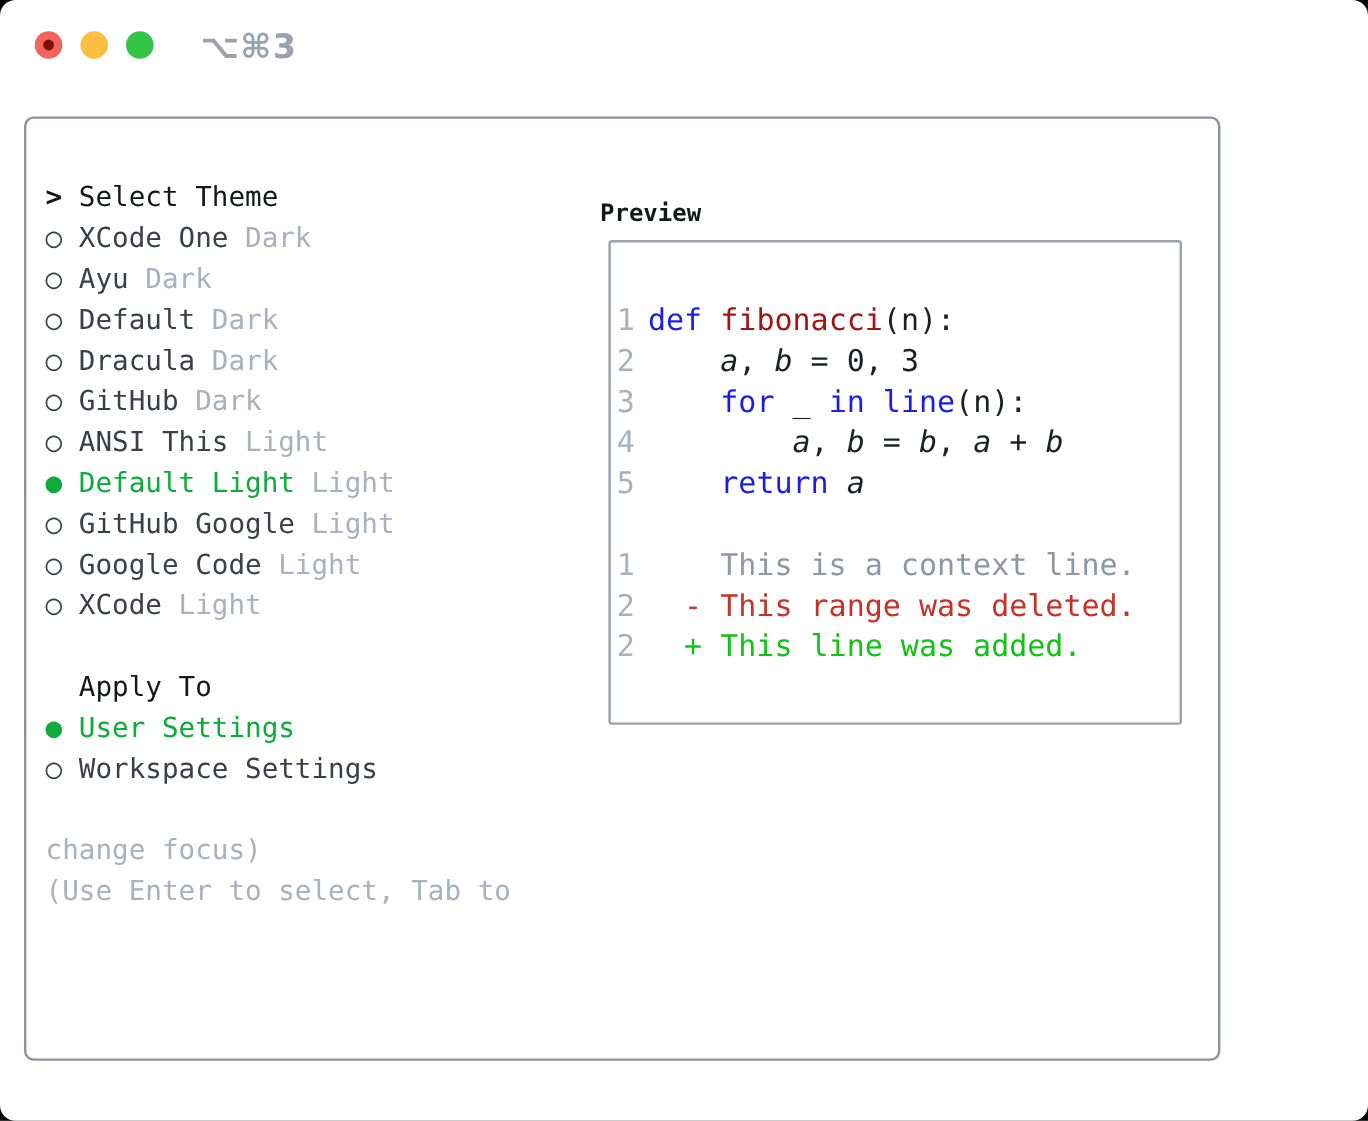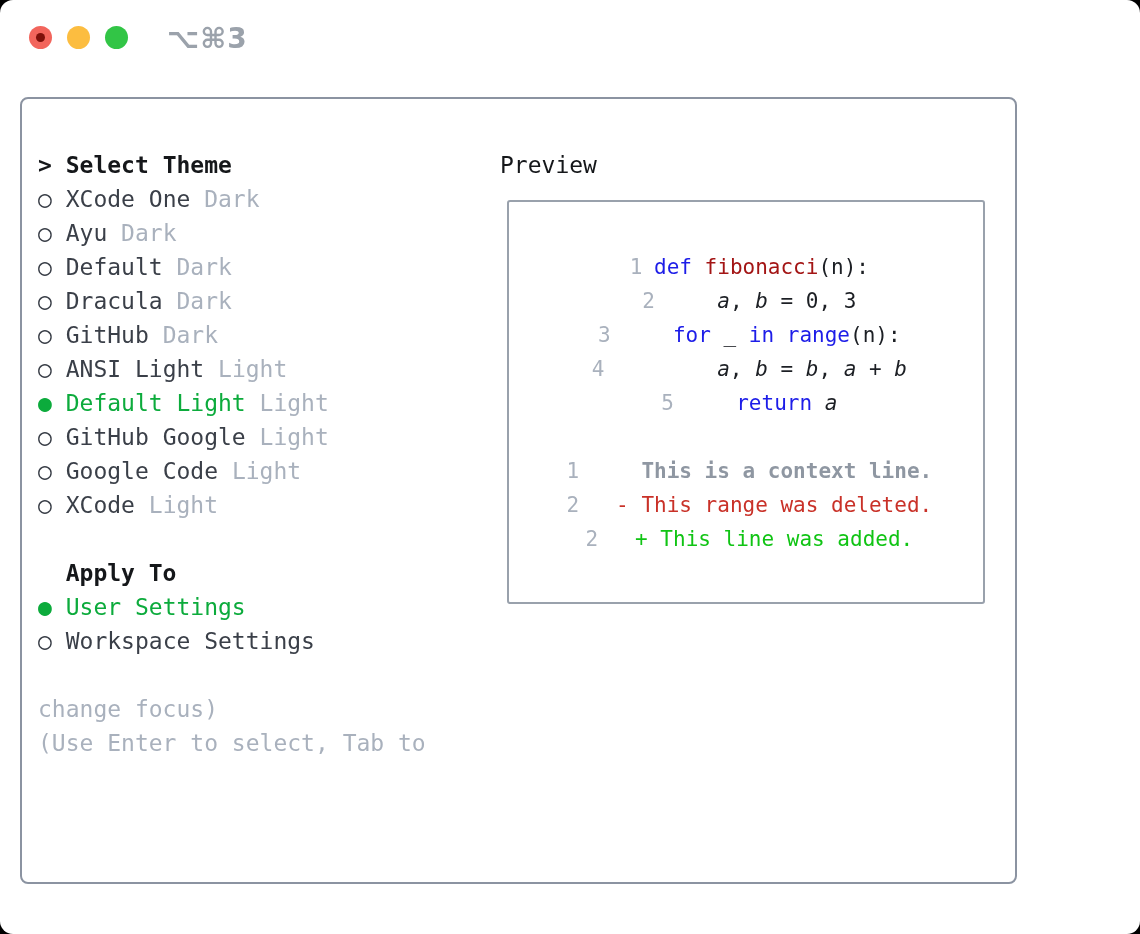--- a/index.html
+++ b/index.html
@@ -24,41 +24,41 @@
     position:absolute; left:167px; top:22px; font-size:28px; font-weight:bold;
     color:var(--title); letter-spacing:1px;
     font-family:"DejaVu Sans","Liberation Sans",sans-serif;
   }
   .main-box{
     position:absolute; left:20px; top:97px; width:993px; height:783px;
     border:2px solid var(--border); border-radius:8px; background:#fff;
   }
   .theme-panel{position:absolute; left:16px; top:49px; width:460px;}
   .trow{height:34px; line-height:34px; font-size:23px; white-space:pre; color:var(--fg);}
-  .trow .hdr{font-weight:bold; color:var(--hdr);text-align:right;}
+  .trow .hdr{font-weight:normal; color:var(--hdr);text-align:right;}
   .trow .prompt{font-weight:bold; color:var(--hdr);}
   .trow .variant{color:var(--muted);}
   .trow.selected, .trow.selected .marker{color:var(--green);}
   .trow.hint{color:var(--muted);}
   .preview-title{
-    position:absolute; left:478px; top:49px; height:34px; line-height:34px;
-    font-size:23px; font-weight:normal; color:var(--hdr);
+    position:absolute; left:478px; top:61px; height:34px; line-height:34px;
+    font-size:20px; font-weight:bold; color:var(--hdr);
   }
   .preview-pane{
     position:absolute; left:485px; top:101px; width:478px; height:404px;
     border:2px solid var(--pborder); border-radius:3px; background:#fff;
     padding:48px 0 0 5px; box-sizing:border-box; overflow:hidden;
   }
-  .prow{height:34px; line-height:34px; font-size:21px; white-space:pre;text-align:center;}
+  .prow{height:34px; line-height:34px; font-size:25px; white-space:pre;}
   .prow .num{display:inline-block; width:16px; margin-right:10px; color:var(--muted);}
   .tk-fg{color:var(--code);}
   .tk-kw{color:var(--kw);}
   .tk-fn{color:var(--fn);}
   .tk-var{color:var(--code); font-style:italic;}
-  .tk-ctx{color:var(--ctx);font-weight:bold;}
+  .tk-ctx{color:var(--ctx);}
   .tk-del{color:var(--del);}
   .tk-add{color:var(--add);}
 </style>
 </head>
 <body style="--green: #0cab3c; --add: #10c414; --del: #c93128; --kw: #1d1de8; --fn: #a31515; --muted: #a9b1bd; --fg: #3a3f48; --border: #8b93a1;">
 
 <div>
   <div class="titlebar">
     <div class="tl-dot tl-close"></div>
     <div class="tl-dot tl-min"></div>
@@ -67,38 +67,38 @@
   </div>
 
   <div class="main-box">
     <div class="theme-panel" id="theme-list">
         <div class="trow"><span class="prompt">&gt; </span><span class="hdr">Select Theme</span></div>
         <div class="trow"><span class="marker">○ </span><span class="label">XCode One</span><span class="variant"> Dark</span></div>
         <div class="trow"><span class="marker">○ </span><span class="label">Ayu</span><span class="variant"> Dark</span></div>
         <div class="trow"><span class="marker">○ </span><span class="label">Default</span><span class="variant"> Dark</span></div>
         <div class="trow"><span class="marker">○ </span><span class="label">Dracula</span><span class="variant"> Dark</span></div>
         <div class="trow"><span class="marker">○ </span><span class="label">GitHub</span><span class="variant"> Dark</span></div>
-        <div class="trow"><span class="marker">○ </span><span class="label">ANSI Light</span><span class="variant"> Light</span></div>
+        <div class="trow"><span class="marker">○ </span><span class="label">ANSI This</span><span class="variant"> Light</span></div>
         <div class="trow selected"><span class="marker">● </span><span class="label">Default Light</span><span class="variant"> Light</span></div>
         <div class="trow"><span class="marker">○ </span><span class="label">GitHub Google</span><span class="variant"> Light</span></div>
         <div class="trow"><span class="marker">○ </span><span class="label">Google Code</span><span class="variant"> Light</span></div>
         <div class="trow"><span class="marker">○ </span><span class="label">XCode</span><span class="variant"> Light</span></div>
         <div class="trow"></div>
         <div class="trow"><span class="hdr">  Apply To</span></div>
         <div class="trow selected"><span class="marker">● </span><span class="label">User Settings</span></div>
         <div class="trow"><span class="marker">○ </span><span class="label">Workspace Settings</span></div>
         <div class="trow"></div>
         <div class="trow hint"><span>change focus)</span></div>
         <div class="trow hint"><span>(Use Enter to select, Tab to</span></div>
       </div>
     <div class="preview-title">Preview</div>
     <div class="preview-pane" id="preview-pane">
         <div class="prow"><span class="num">1</span><span class="tk-kw">def</span><span class="tk-fg"> </span><span class="tk-fn">fibonacci</span><span class="tk-fg">(n):</span></div>
         <div class="prow"><span class="num">2</span><span class="tk-fg">    </span><span class="tk-var">a</span><span class="tk-fg">, </span><span class="tk-var">b</span><span class="tk-fg"> = 0, 3</span></div>
-        <div class="prow"><span class="num">3</span><span class="tk-fg">    </span><span class="tk-kw">for</span><span class="tk-fg"> _ </span><span class="tk-kw">in</span><span class="tk-fg"> </span><span class="tk-kw">range</span><span class="tk-fg">(n):</span></div>
+        <div class="prow"><span class="num">3</span><span class="tk-fg">    </span><span class="tk-kw">for</span><span class="tk-fg"> _ </span><span class="tk-kw">in</span><span class="tk-fg"> </span><span class="tk-kw">line</span><span class="tk-fg">(n):</span></div>
         <div class="prow"><span class="num">4</span><span class="tk-fg">        </span><span class="tk-var">a</span><span class="tk-fg">, </span><span class="tk-var">b</span><span class="tk-fg"> = </span><span class="tk-var">b</span><span class="tk-fg">, </span><span class="tk-var">a</span><span class="tk-fg"> + </span><span class="tk-var">b</span></div>
         <div class="prow"><span class="num">5</span><span class="tk-fg">    </span><span class="tk-kw">return</span><span class="tk-fg"> </span><span class="tk-var">a</span></div>
         <div class="prow"><span class="num"></span></div>
         <div class="prow"><span class="num">1</span><span class="tk-ctx">    This is a context line.</span></div>
         <div class="prow"><span class="num">2</span><span class="tk-del">  - This range was deleted.</span></div>
         <div class="prow"><span class="num">2</span><span class="tk-add">  + This line was added.</span></div>
       </div>
   </div>
 </div>
 

